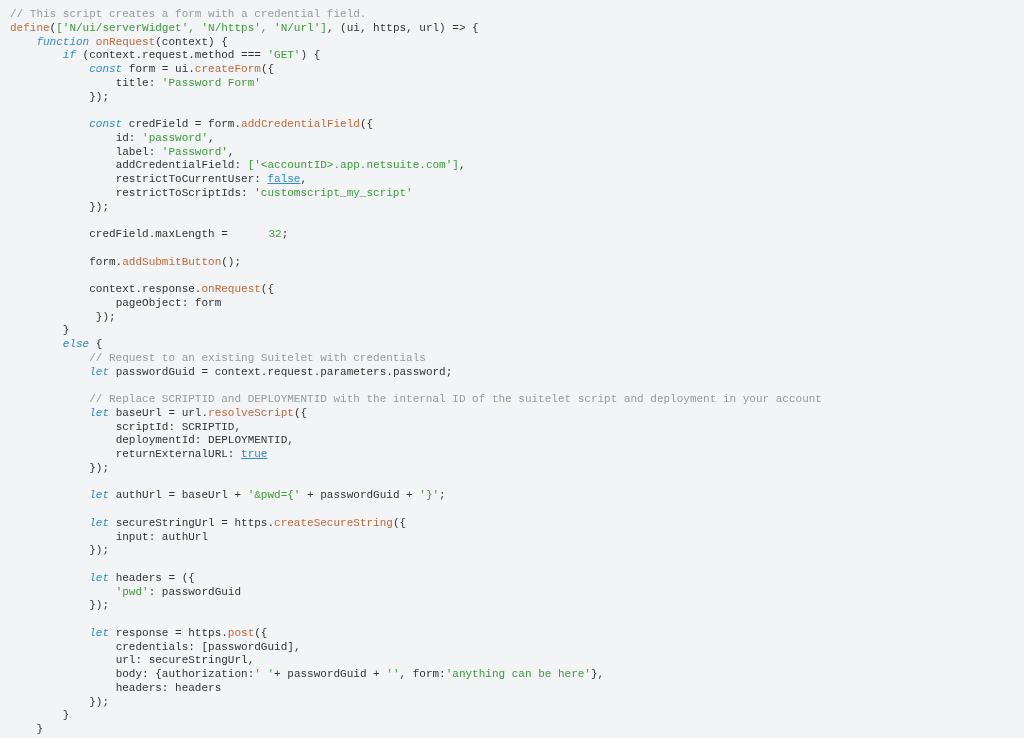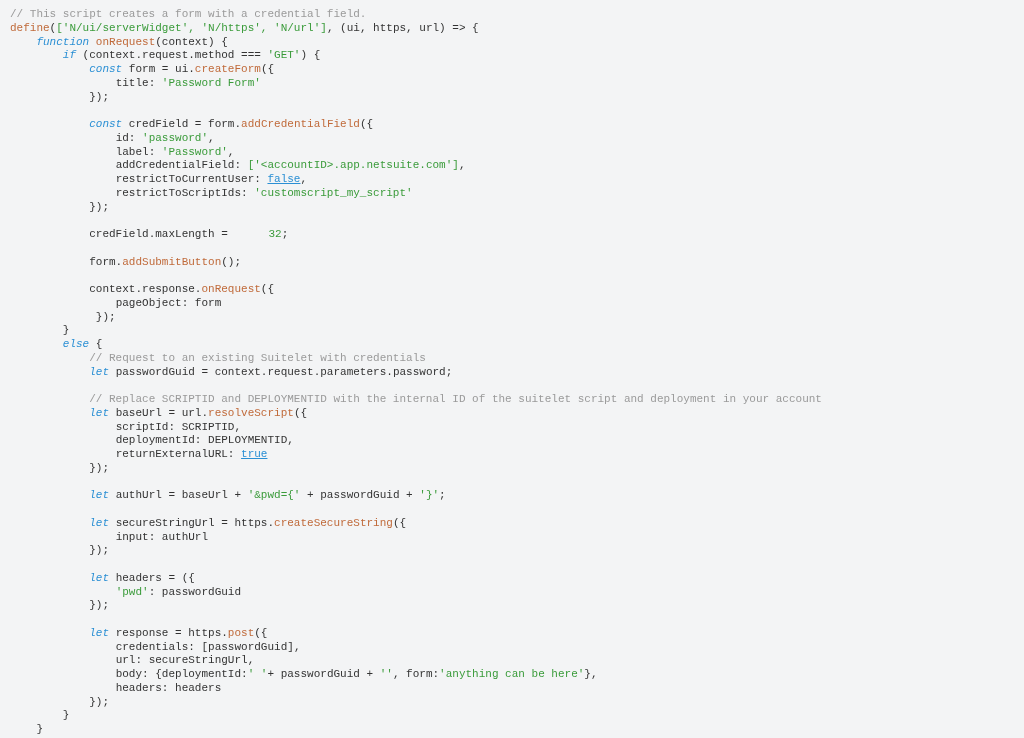--- a/index.html
+++ b/index.html
@@ -67,19 +67,19 @@
                 <span>input</span>: <span>authUrl</span>
             });
 
             <span class="c-kw">let</span><span> headers = ({</span>
                 <span class="c-str">'pwd'</span>: <span>passwordGuid</span>
             });
 
             <span class="c-kw">let</span><span> response = https.</span><span class="c-fn">post</span>({
                 <span>credentials</span>: <span>[passwordGuid]</span>,
                 <span>url</span>: <span>secureStringUrl</span>,
-                <span>body</span>: <span>{deploymentId:</span><span class="c-str">' '</span><span>+ passwordGuid + </span><span class="c-str">''</span><span>, form:</span><span class="c-str">'anything can be here'</span>},
+                <span>body</span>: <span>{authorization:</span><span class="c-str">' '</span><span>+ passwordGuid + </span><span class="c-str">''</span><span>, form:</span><span class="c-str">'anything can be here'</span>},
                 <span>headers</span>: <span>headers</span>
             });
         }
     }
     <span class="c-kw">return</span> {
         </pre>
 
 </body></html>

